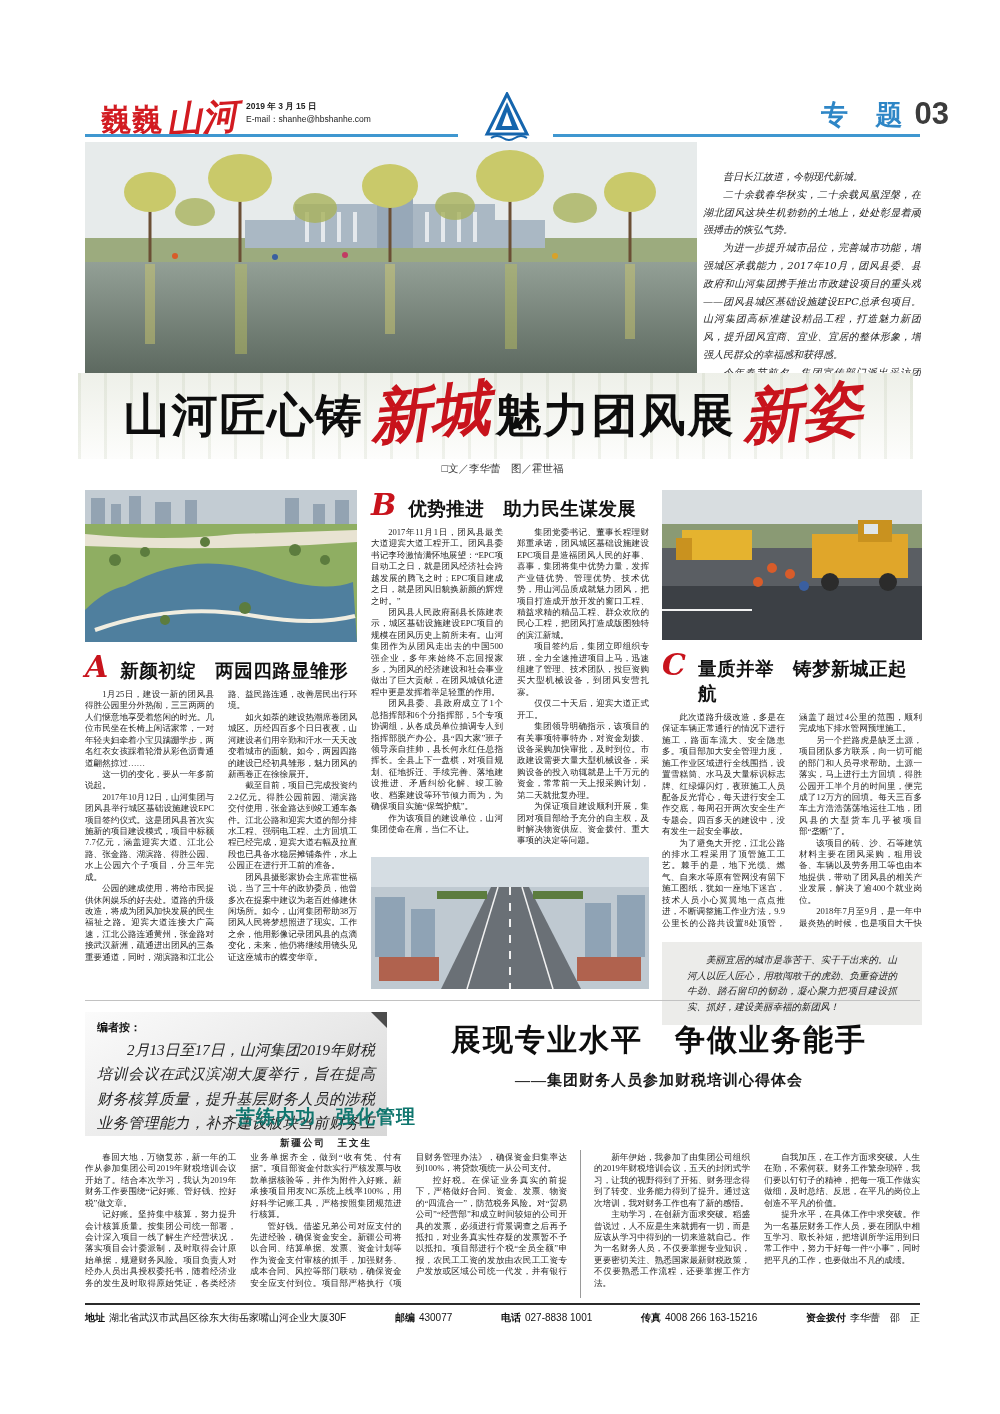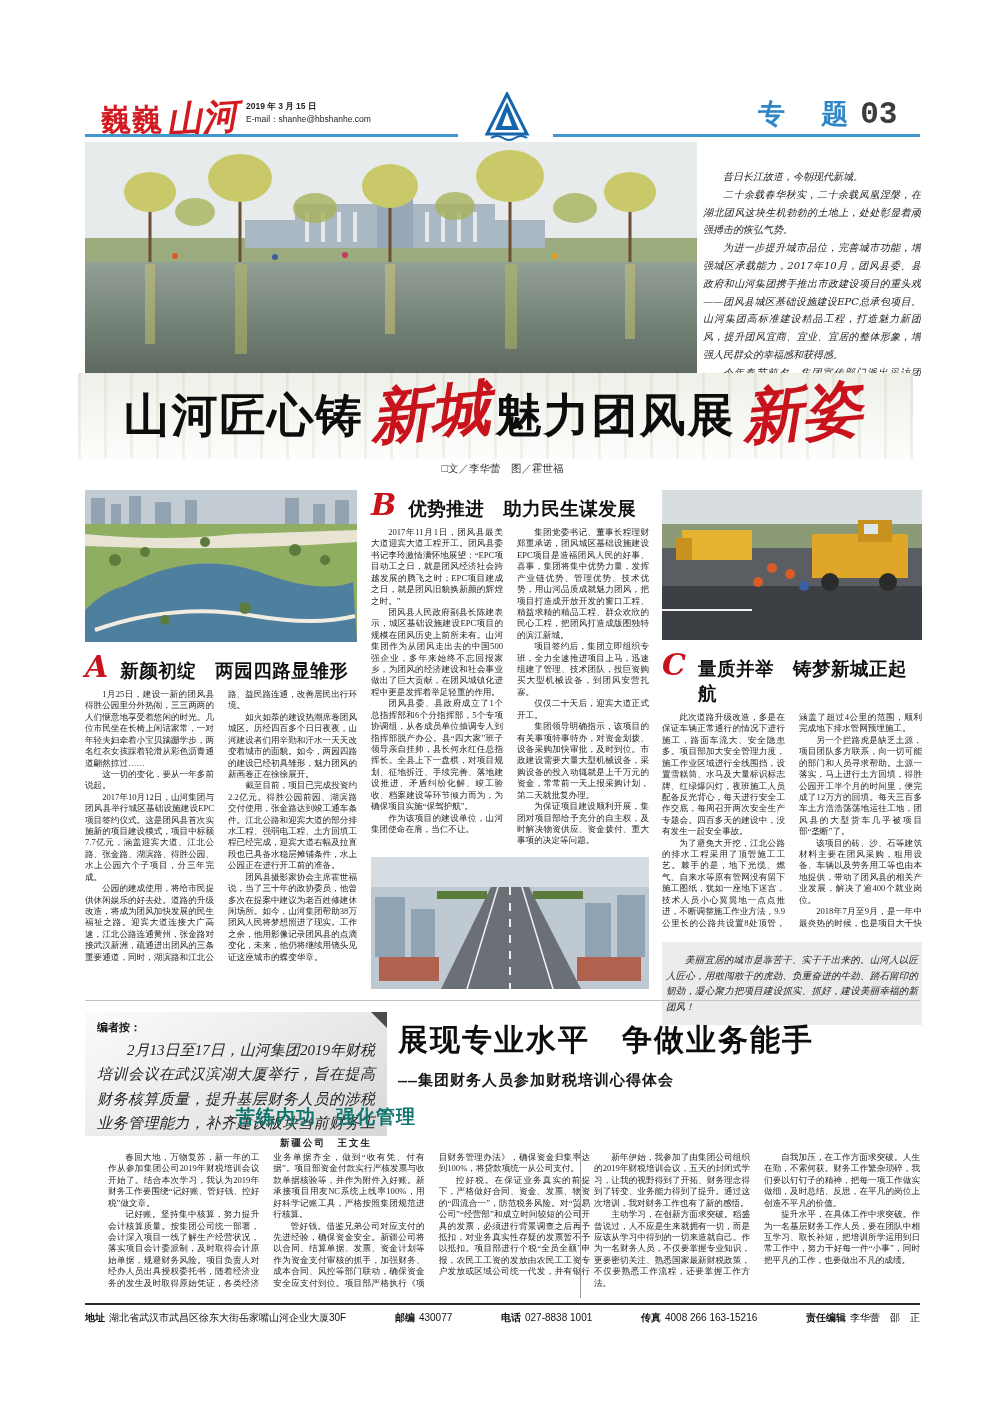--- a/index.html
+++ b/index.html
@@ -10,21 +10,21 @@
   .mast-left{position:absolute;left:85px;top:94px;display:flex;align-items:flex-start;}
   .brand{display:flex;align-items:baseline;color:#d21b21;margin-left:16px;}
   .brand-hei{font-family:"Liberation Sans",sans-serif;font-weight:900;font-size:30px;letter-spacing:1px;}
   .brand-script{font-family:"DejaVu Serif",serif;font-style:italic;font-weight:bold;font-size:36px;margin-left:3px;transform:rotate(-4deg);display:inline-block;}
   .mast-date{margin-left:8px;margin-top:6px;font-family:"Liberation Sans",sans-serif;font-size:8.5px;color:#222;line-height:1.5;}
   .mast-date .d1{font-weight:bold;}
   .rule{position:absolute;top:134px;height:3px;background:#3f97d0;}
   .rule-left{left:85px;width:373px;}
   .rule-right{left:553px;width:367px;}
   .logo-wrap{position:absolute;left:481px;top:92px;width:52px;height:50px;}
-  .mast-right{position:absolute;left:758px;top:96px;display:flex;align-items:baseline;font-family:Liberation Mono, monospace;}
+  .mast-right{position:absolute;left:821px;top:96px;display:flex;align-items:baseline;font-family:Liberation Sans, sans-serif;}
   .sec-label{color:#2e86c6;font-size:27px;font-weight:bold;letter-spacing:10px;}
   .page-no{color:#3c3c3c;font-size:31px;font-weight:bold;margin-left:2px;}
 
   
   .main-photo{position:absolute;left:85px;top:142px;width:612px;height:233px;overflow:hidden;}
   .intro{position:absolute;left:703px;top:168px;width:218px;height:208px;overflow:hidden;
          font-family:"DejaVu Serif",serif;font-style:italic;font-size:10px;line-height:1.78;color:#1c1c1c;text-align:justify;}
   .intro .para{margin:0;text-indent:2em;}
   .headline-band{position:absolute;left:78px;top:373px;width:835px;height:86px;
     background:linear-gradient(180deg,#eef0e9 0%,#f7f8f4 60%,#fdfdfc 100%);
@@ -45,47 +45,47 @@
   .sec-title{font-family:"Liberation Sans",sans-serif;font-weight:bold;font-size:18.5px;color:#111;letter-spacing:0.5px;}
   .text2{column-count:2;column-gap:14px;font-size:8.6px;line-height:1.33;color:#1f1f1f;text-align:justify;overflow:hidden;}
   .text2 .para{margin:0;text-indent:2em;}
   .ta{height:292px;}
   .tb{height:322px;}
   .tc{height:220px;}
   .photo{overflow:hidden;display:block;}
   .ph-a{width:272px;height:152px;}
   .ph-b{width:278px;height:132px;margin-top:8px;}
   .ph-c{width:260px;height:150px;}
-  .conclusion{margin-top:10px;background:#ececea;padding:10px 4px;
+  .conclusion{margin-top:10px;background:#ececea;padding:10px 25px;
     font-family:"DejaVu Serif",serif;font-style:italic;font-size:9.5px;line-height:1.65;color:#222;text-align:justify;}
   .conclusion .para{margin:0;text-indent:2em;}
 
   .mid-divider{position:absolute;left:85px;top:1000px;width:835px;height:1px;background:#c2c2c2;}
 
   
   .ed-note{position:absolute;left:85px;top:1012px;width:302px;height:124px;
     background:linear-gradient(150deg,#fbfbfb 0%,#e9e9e9 55%,#d7d7d7 100%);
     padding:8px 12px;box-sizing:border-box;overflow:hidden;}
   .ed-fold{position:absolute;right:0;top:0;width:0;height:0;border-top:16px solid #4c4c4c;border-left:16px solid transparent;}
   .ed-title{font-family:"Liberation Sans",sans-serif;font-weight:bold;font-size:11px;color:#111;margin-bottom:3px;}
   .ed-body{font-family:Liberation Serif, serif;font-style:italic;font-size:15px;line-height:1.62;color:#222;text-align:justify;}
   .ed-body .para{margin:0;text-indent:2em;}
 
-  .bot-head{position:absolute;left:398px;top:1020px;width:522px;font-family:Liberation Mono, monospace;}
+  .bot-head{position:absolute;left:398px;top:1020px;width:522px;text-align:center;font-family:Liberation Serif, serif;}
   .bot-title{font-size:30px;font-weight:900;color:#0d0d0d;letter-spacing:2px;}
   .bot-sub{font-size:15px;font-weight:bold;color:#1a1a1a;margin-top:10px;letter-spacing:1px;}
 
   .sub-art-head{position:absolute;top:1104px;text-align:center;font-family:"Liberation Sans",sans-serif;}
   .sah-left{left:85px;width:482px;}
   .sah-right{left:594px;width:326px;}
   .sub-title{font-size:19px;font-weight:bold;color:#0f766e;letter-spacing:1px;}
   .sub-byline{font-size:9.5px;font-weight:bold;color:#222;margin-top:7px;letter-spacing:2px;}
 
   .body-left{position:absolute;left:85px;top:1152px;width:482px;height:146px;column-count:3;column-gap:14px;
-    font-size:8.6px;line-height:1.33;color:#1f1f1f;text-align:justify;overflow:hidden;margin-left:23px;}
+    font-size:8.6px;line-height:1.33;color:#1f1f1f;text-align:justify;overflow:hidden;}
   .body-right{position:absolute;left:594px;top:1152px;width:326px;height:146px;column-count:2;column-gap:14px;
     font-size:8.6px;line-height:1.33;color:#1f1f1f;text-align:justify;overflow:hidden;}
   .body-left .para,.body-right .para{margin:0;text-indent:2em;}
   .v-divider{position:absolute;left:580px;top:1150px;width:1px;height:148px;background:#9a9a9a;}
 
   
   .foot-rule{position:absolute;left:85px;top:1303px;width:835px;height:2px;background:#2b2b2b;}
   .footer{position:absolute;left:85px;top:1311px;width:835px;display:flex;justify-content:space-between;
     font-family:"Liberation Sans",sans-serif;font-size:10px;color:#111;}
   .f-item .f-label{font-weight:bold;margin-right:4px;}
@@ -379,17 +379,17 @@
     <span class="f-item">
       <span class="f-label">邮编</span><span>430077</span>
     </span>
     <span class="f-item">
       <span class="f-label">电话</span><span>027-8838 1001</span>
     </span>
     <span class="f-item">
       <span class="f-label">传真</span><span>4008 266 163-15216</span>
     </span>
     <span class="f-item">
-      <span class="f-label">责任编辑</span><span>李华蕾　邵　正</span>
+      <span class="f-label">资金拨付</span><span>李华蕾　邵　正</span>
     </span>
   </div>
 
 </div>
 
 </body></html>

